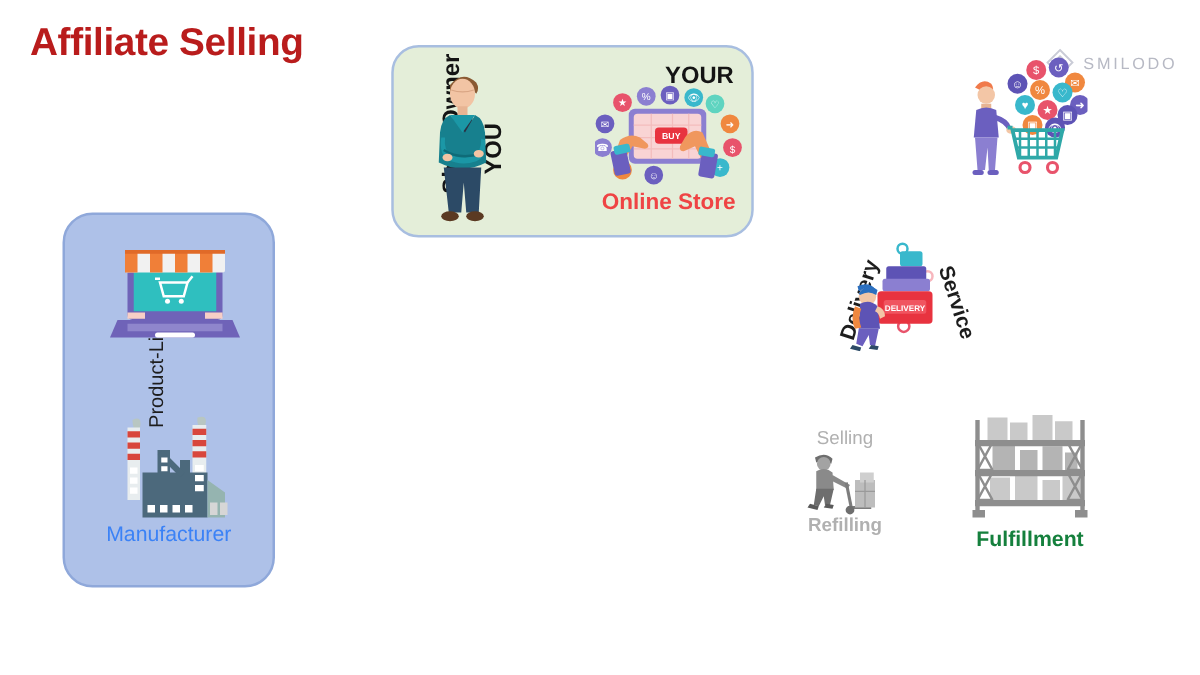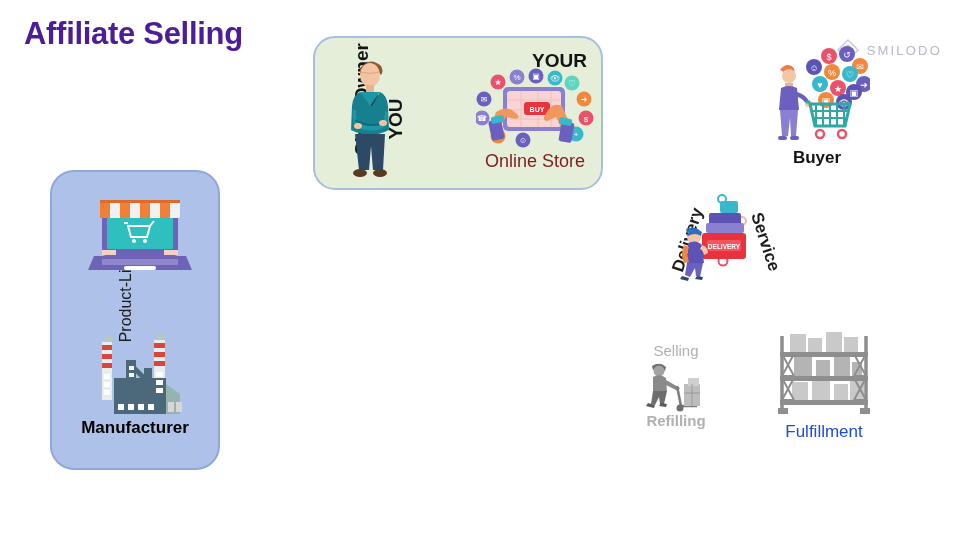--- a/index.html
+++ b/index.html
@@ -18,21 +18,21 @@
     overflow: hidden;
   }
 
   
   #page-title {
     position: absolute;
     left: 24px;
     top: 16px;
     font-size: 31px;
     font-weight: bold;
-    color: #4c1d95;
+    color: #b91c1c;
     letter-spacing: -0.3px;
     white-space: nowrap;
   }
 
   
   #brand {
     position: absolute;
     right: 18px;
     top: 10px;
     display: flex;
@@ -131,45 +131,45 @@
   }
 
   
   .hlabel {
     position: absolute;
     text-align: center;
     white-space: nowrap;
   }
   #label-manufacturer {
     left: 50px; top: 418px; width: 170px;
-    font-size: 17px; font-weight: bold; color: #000000;
+    font-size: 17px; font-weight: normal; color: #3b82f6;
   }
   #label-your {
     left: 483px; top: 50px; width: 104px;
     font-size: 19px; font-weight: bold; color: #141414; text-align: right;
   }
   #label-online-store {
     left: 466px; top: 151px; width: 138px;
-    font-size: 18px; font-weight: normal; color: #7f1d1d;
+    font-size: 18px; font-weight: bold; color: #ef4444;
   }
   #label-buyer {
     left: 762px; top: 148px; width: 110px;
     font-size: 17px; font-weight: bold; color: #141414;
   }
   #label-storage {
     left: 630px; top: 342px; width: 92px;
     font-size: 15px; color: #b0b0b0;
   }
   #label-refilling {
     left: 630px; top: 412px; width: 92px;
     font-size: 15px; color: #b0b0b0; font-weight: bold;
   }
   #label-fulfillment {
     left: 766px; top: 422px; width: 116px;
-    font-size: 17px; font-weight: normal; color: #1d4ed8;
+    font-size: 17px; font-weight: bold; color: #15803d;
   }
 
   
   .art { position: absolute; }
   #art-laptop    { left: 86px;  top: 188px; width: 104px; height: 96px; }
   #art-factory   { left: 82px;  top: 330px; width: 110px; height: 86px; }
   #art-owner     { left: 340px; top: 50px;  width: 56px;  height: 130px; }
   #art-tablet    { left: 476px; top: 66px;  width: 118px; height: 82px; }
   #art-buyer     { left: 768px; top: 44px;  width: 102px; height: 100px; }
   #art-delivery  { left: 676px; top: 193px; width: 84px;  height: 88px; }
@@ -420,21 +420,20 @@
         <path d="M69 60 v22"></path>
           <path d="M76 60 v22"></path>
         <path d="M44 67 h37"></path>
           <path d="M45 74 h35"></path>
       </g>
       <circle cx="52" cy="90" r="4" fill="none" stroke="#e8536b" stroke-width="2.5"></circle>
       <circle cx="74" cy="90" r="4" fill="none" stroke="#e8536b" stroke-width="2.5"></circle>
     </svg>
   </div>
 
-  <div class="hlabel" id="label-buyer">Buyer</div>
 
   <div class="vlabel" id="label-delivery">Delivery</div>
 
   <div class="art" id="art-delivery">
     <svg viewBox="0 0 84 88">
 
       <circle cx="46" cy="6" r="4" fill="none" stroke="#39b8cc" stroke-width="2"></circle>
       <circle cx="66" cy="28" r="4" fill="none" stroke="#f7b6bd" stroke-width="2"></circle>
       <circle cx="47" cy="68" r="4.5" fill="none" stroke="#e8536b" stroke-width="2"></circle>
 

